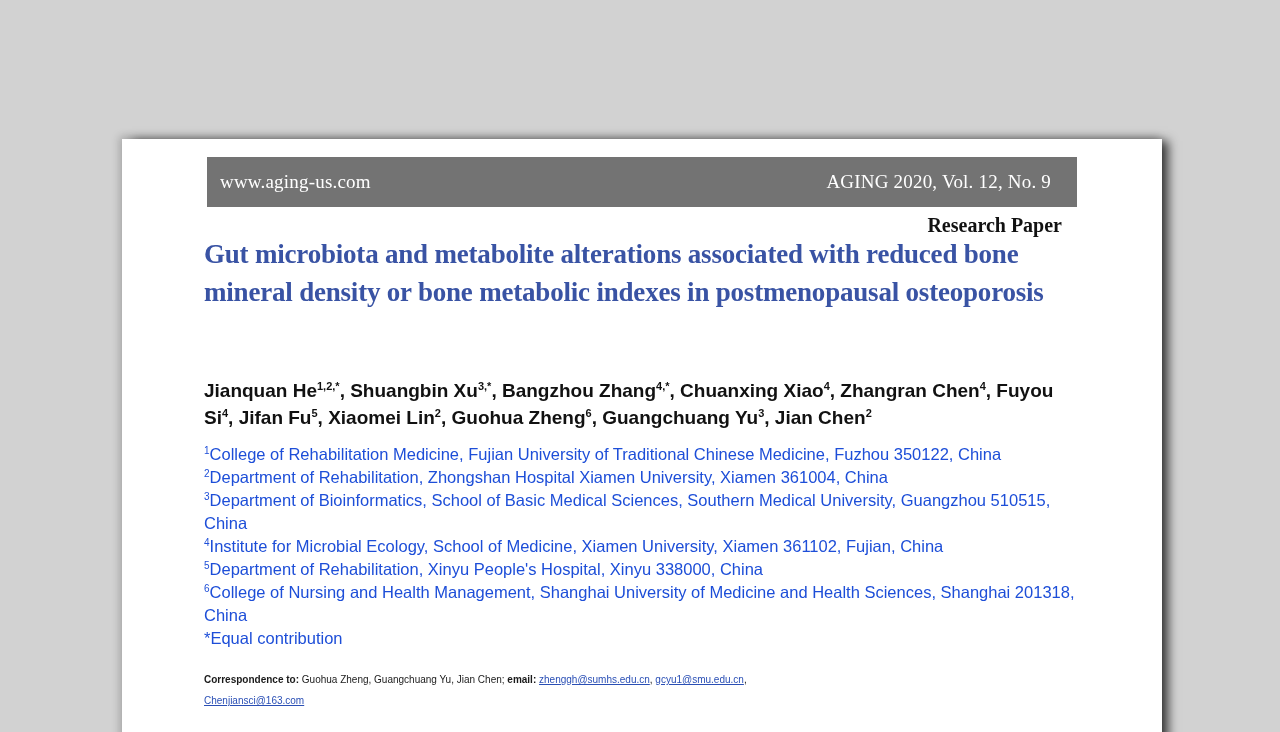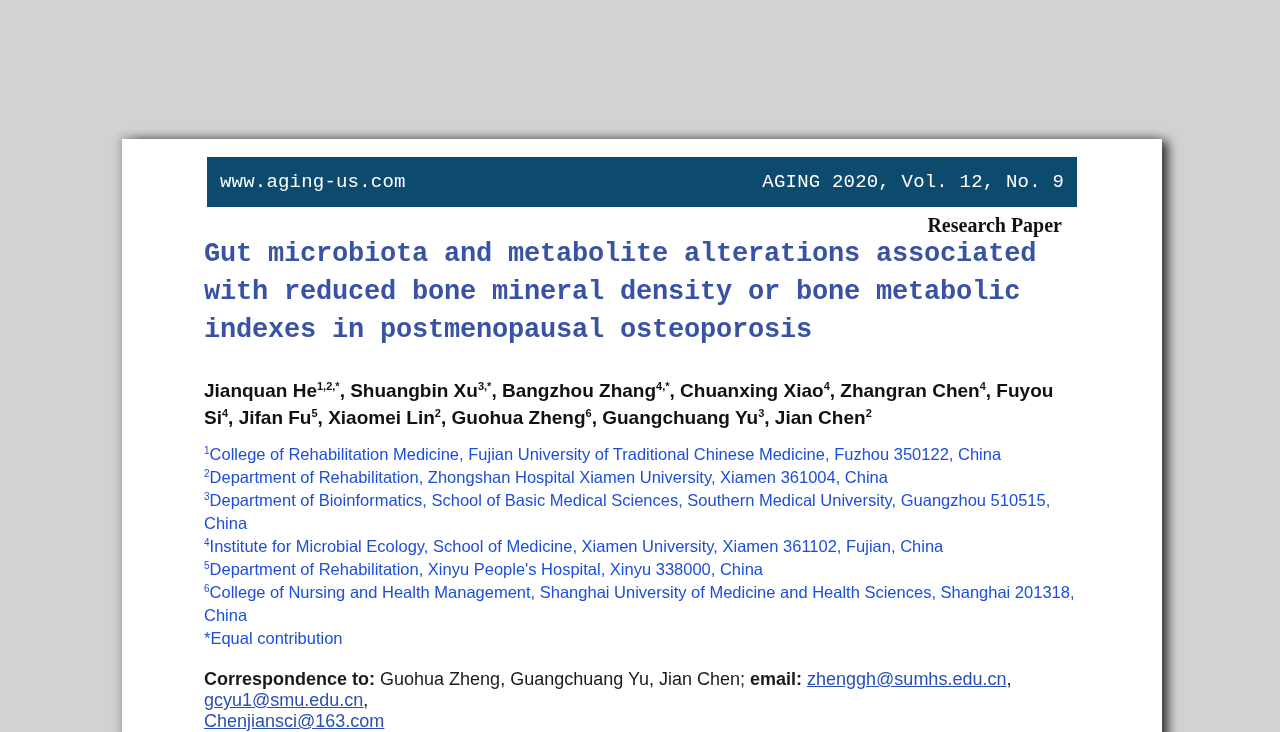--- a/index.html
+++ b/index.html
@@ -9,49 +9,49 @@
     position:relative;
     font-family:"Liberation Sans", sans-serif;
   }
   .page {
     position:absolute; left:122px; top:139px; width:1040px; height:620px;
     background:#ffffff;
     box-shadow: 8px 0 10px -2px rgba(0,0,0,0.75), -3px -3px 8px rgba(0,0,0,0.18);
   }
   .banner {
     position:absolute; left:85px; top:18px; width:870px; height:50px;
-    background:#0c4a6e;
+    background:#737373;
     color:#ffffff;
     display:flex; align-items:center; justify-content:space-between;
-    padding:0 13px 0 13px; box-sizing:border-box;
-    font-family:Liberation Mono, monospace; font-size:19px; letter-spacing:0.2px;
+    padding:0 26px 0 13px; box-sizing:border-box;
+    font-family:Liberation Serif, serif; font-size:19px; letter-spacing:0.2px;
   }
   .research-type {
     position:absolute; right:100px; top:75px;
     font-family:"Liberation Serif", serif; font-weight:bold; font-size:20px; color:#111;margin-left:39px;
   }
   .title {
     position:absolute; left:82px; top:96px; width:880px;
     color:#3953a4; font-weight:bold; font-size:27px; line-height:38px;
-    font-family:Liberation Mono, monospace; letter-spacing:-0.2px;
+    font-family:Liberation Serif, serif; letter-spacing:-0.2px;
   }
   .authors {
     position:absolute; left:82px; top:238px; width:880px;
     color:#111; font-weight:bold; font-size:19px; line-height:27px;
   }
   .authors sup { font-size:11px; vertical-align:7px; line-height:0; }
   .affils {
     position:absolute; left:82px; top:304px; width:880px;
     color:#1d4ed8; font-size:16.5px; line-height:23px;
   }
   .affils sup { font-size:10px; vertical-align:6px; line-height:0; }
   .affil-line { display:block; }
   .corr {
     position:absolute; left:82px; top:530px; width:880px;
-    color:#1a1a1a; font-size:18px; line-height:21px;
+    color:#1a1a1a; font-size:10px; line-height:21px;
   }
   .corr b { font-weight:bold; }
   .corr a { color:#2a4fb5; text-decoration:underline; }
 </style>
 </head>
 <body>
 
 <div class="page">
   <div class="banner">
     <span>www.aging-us.com</span>

